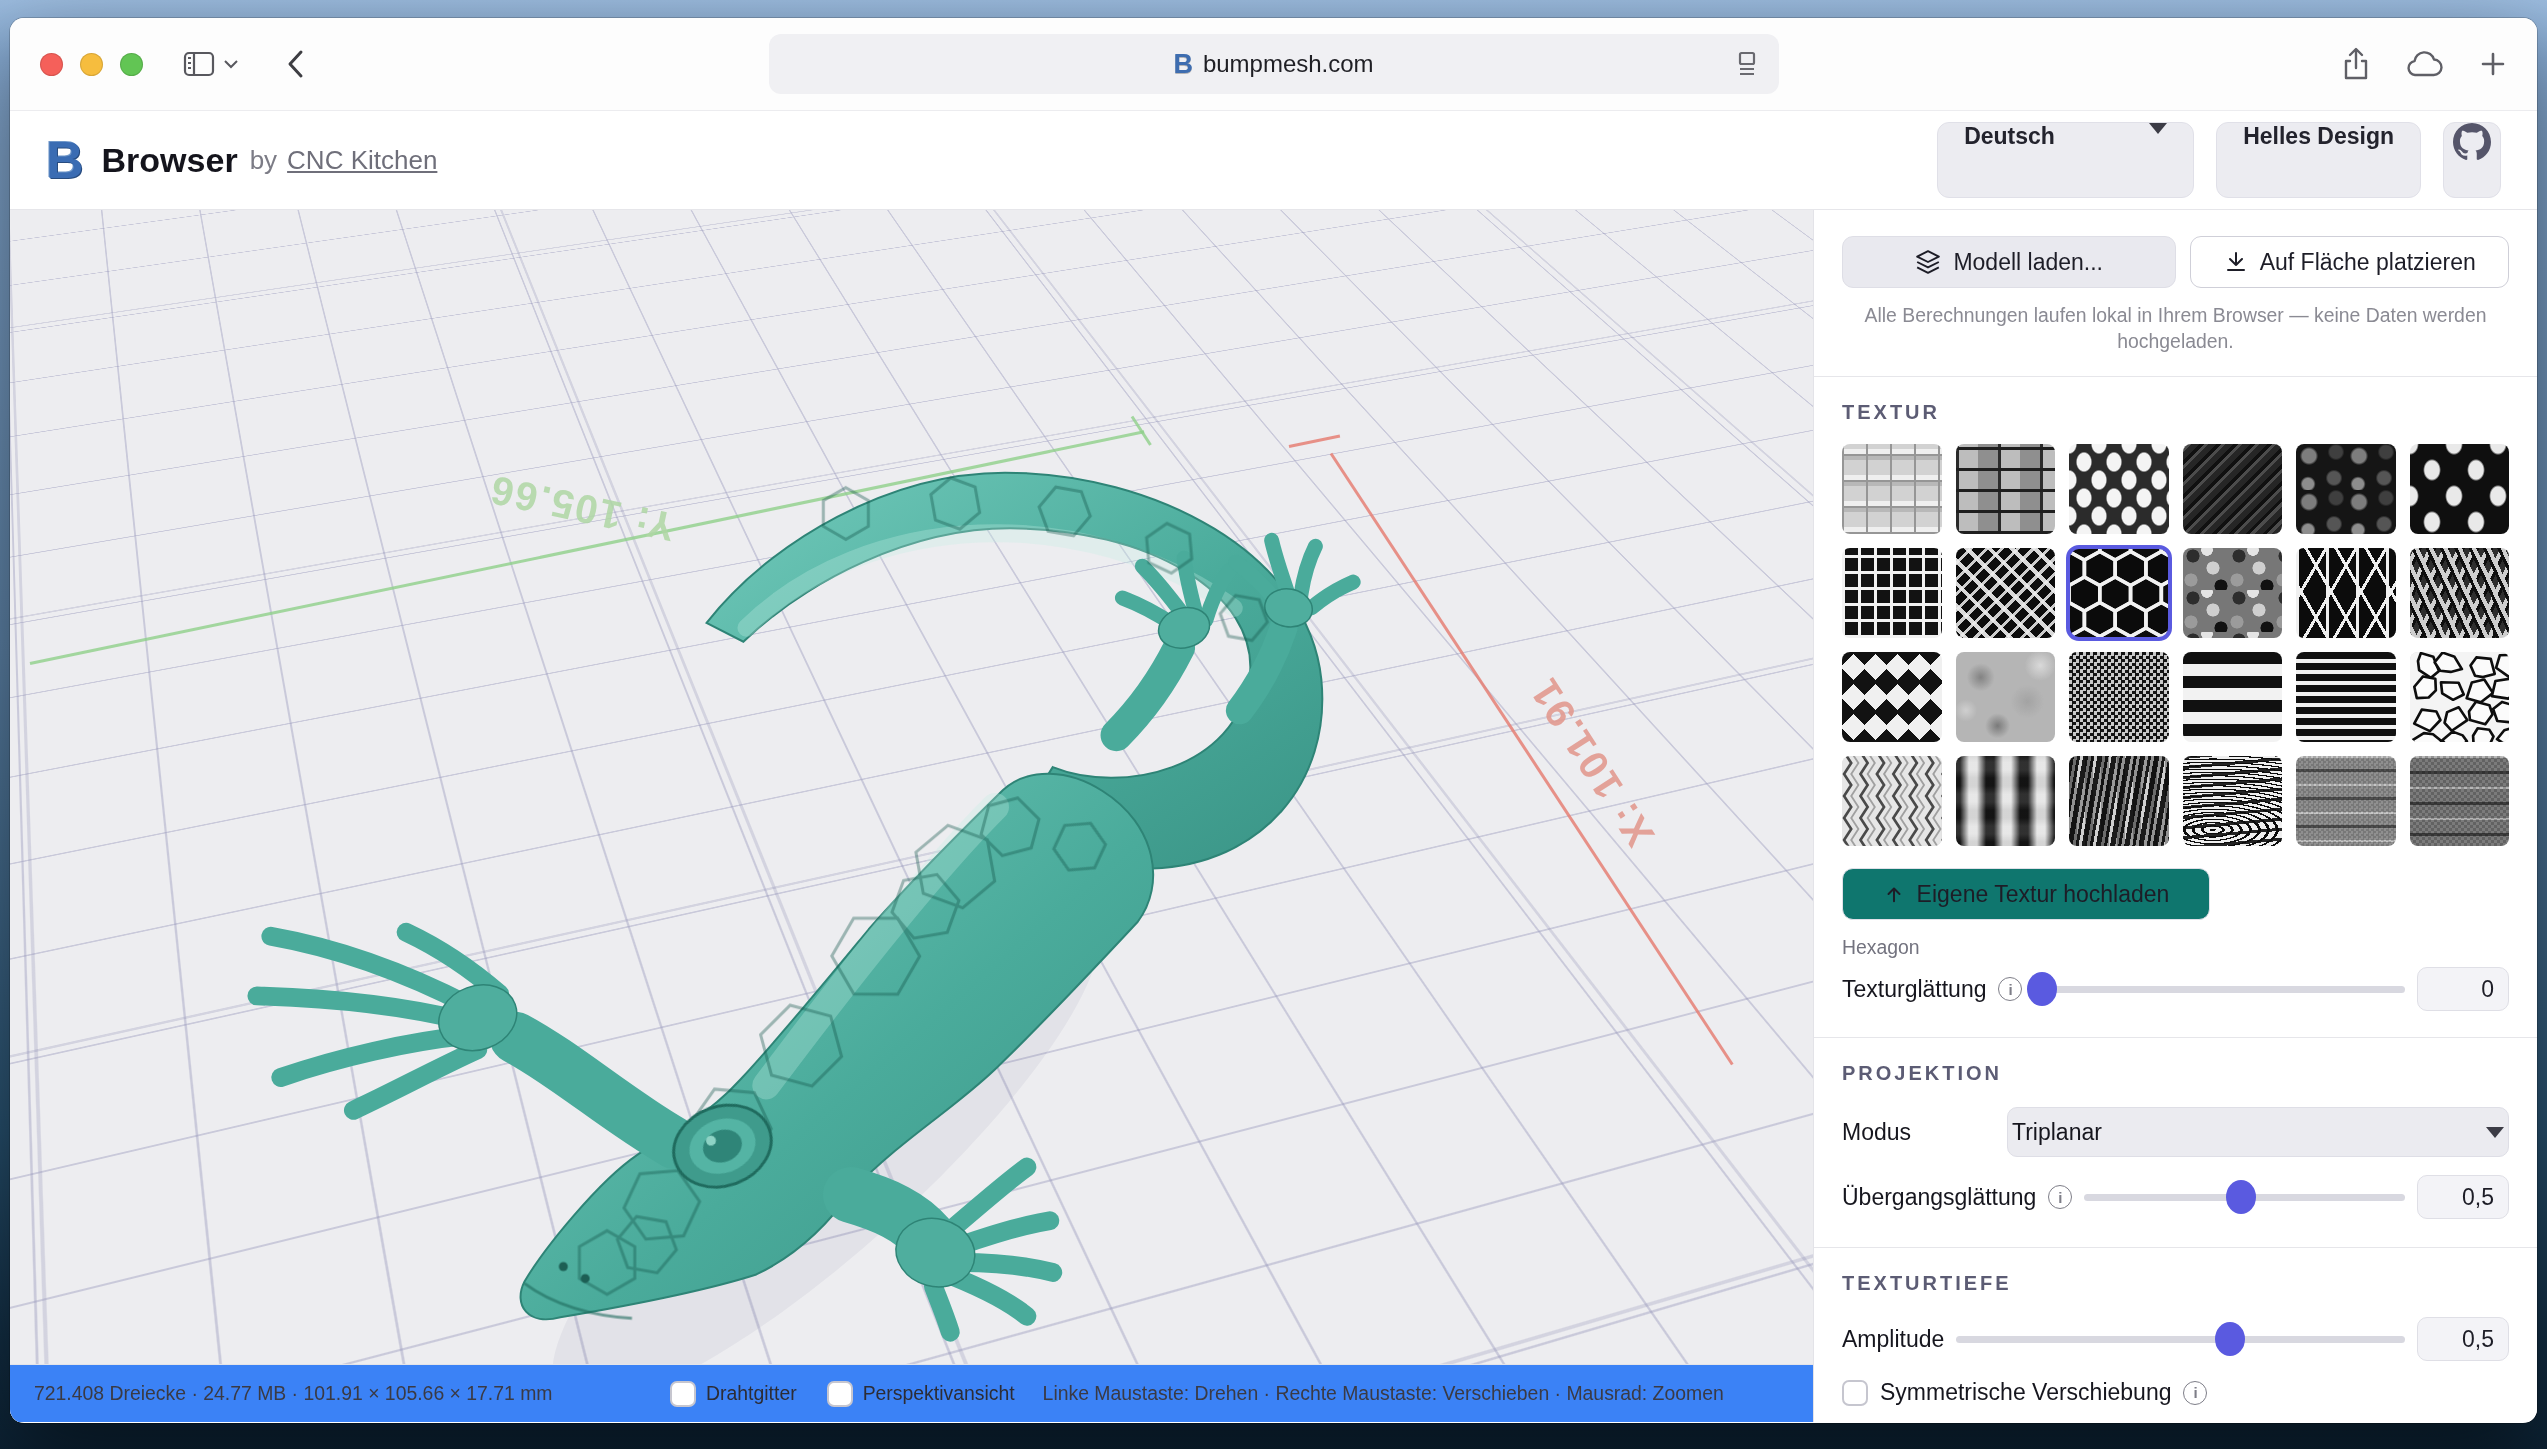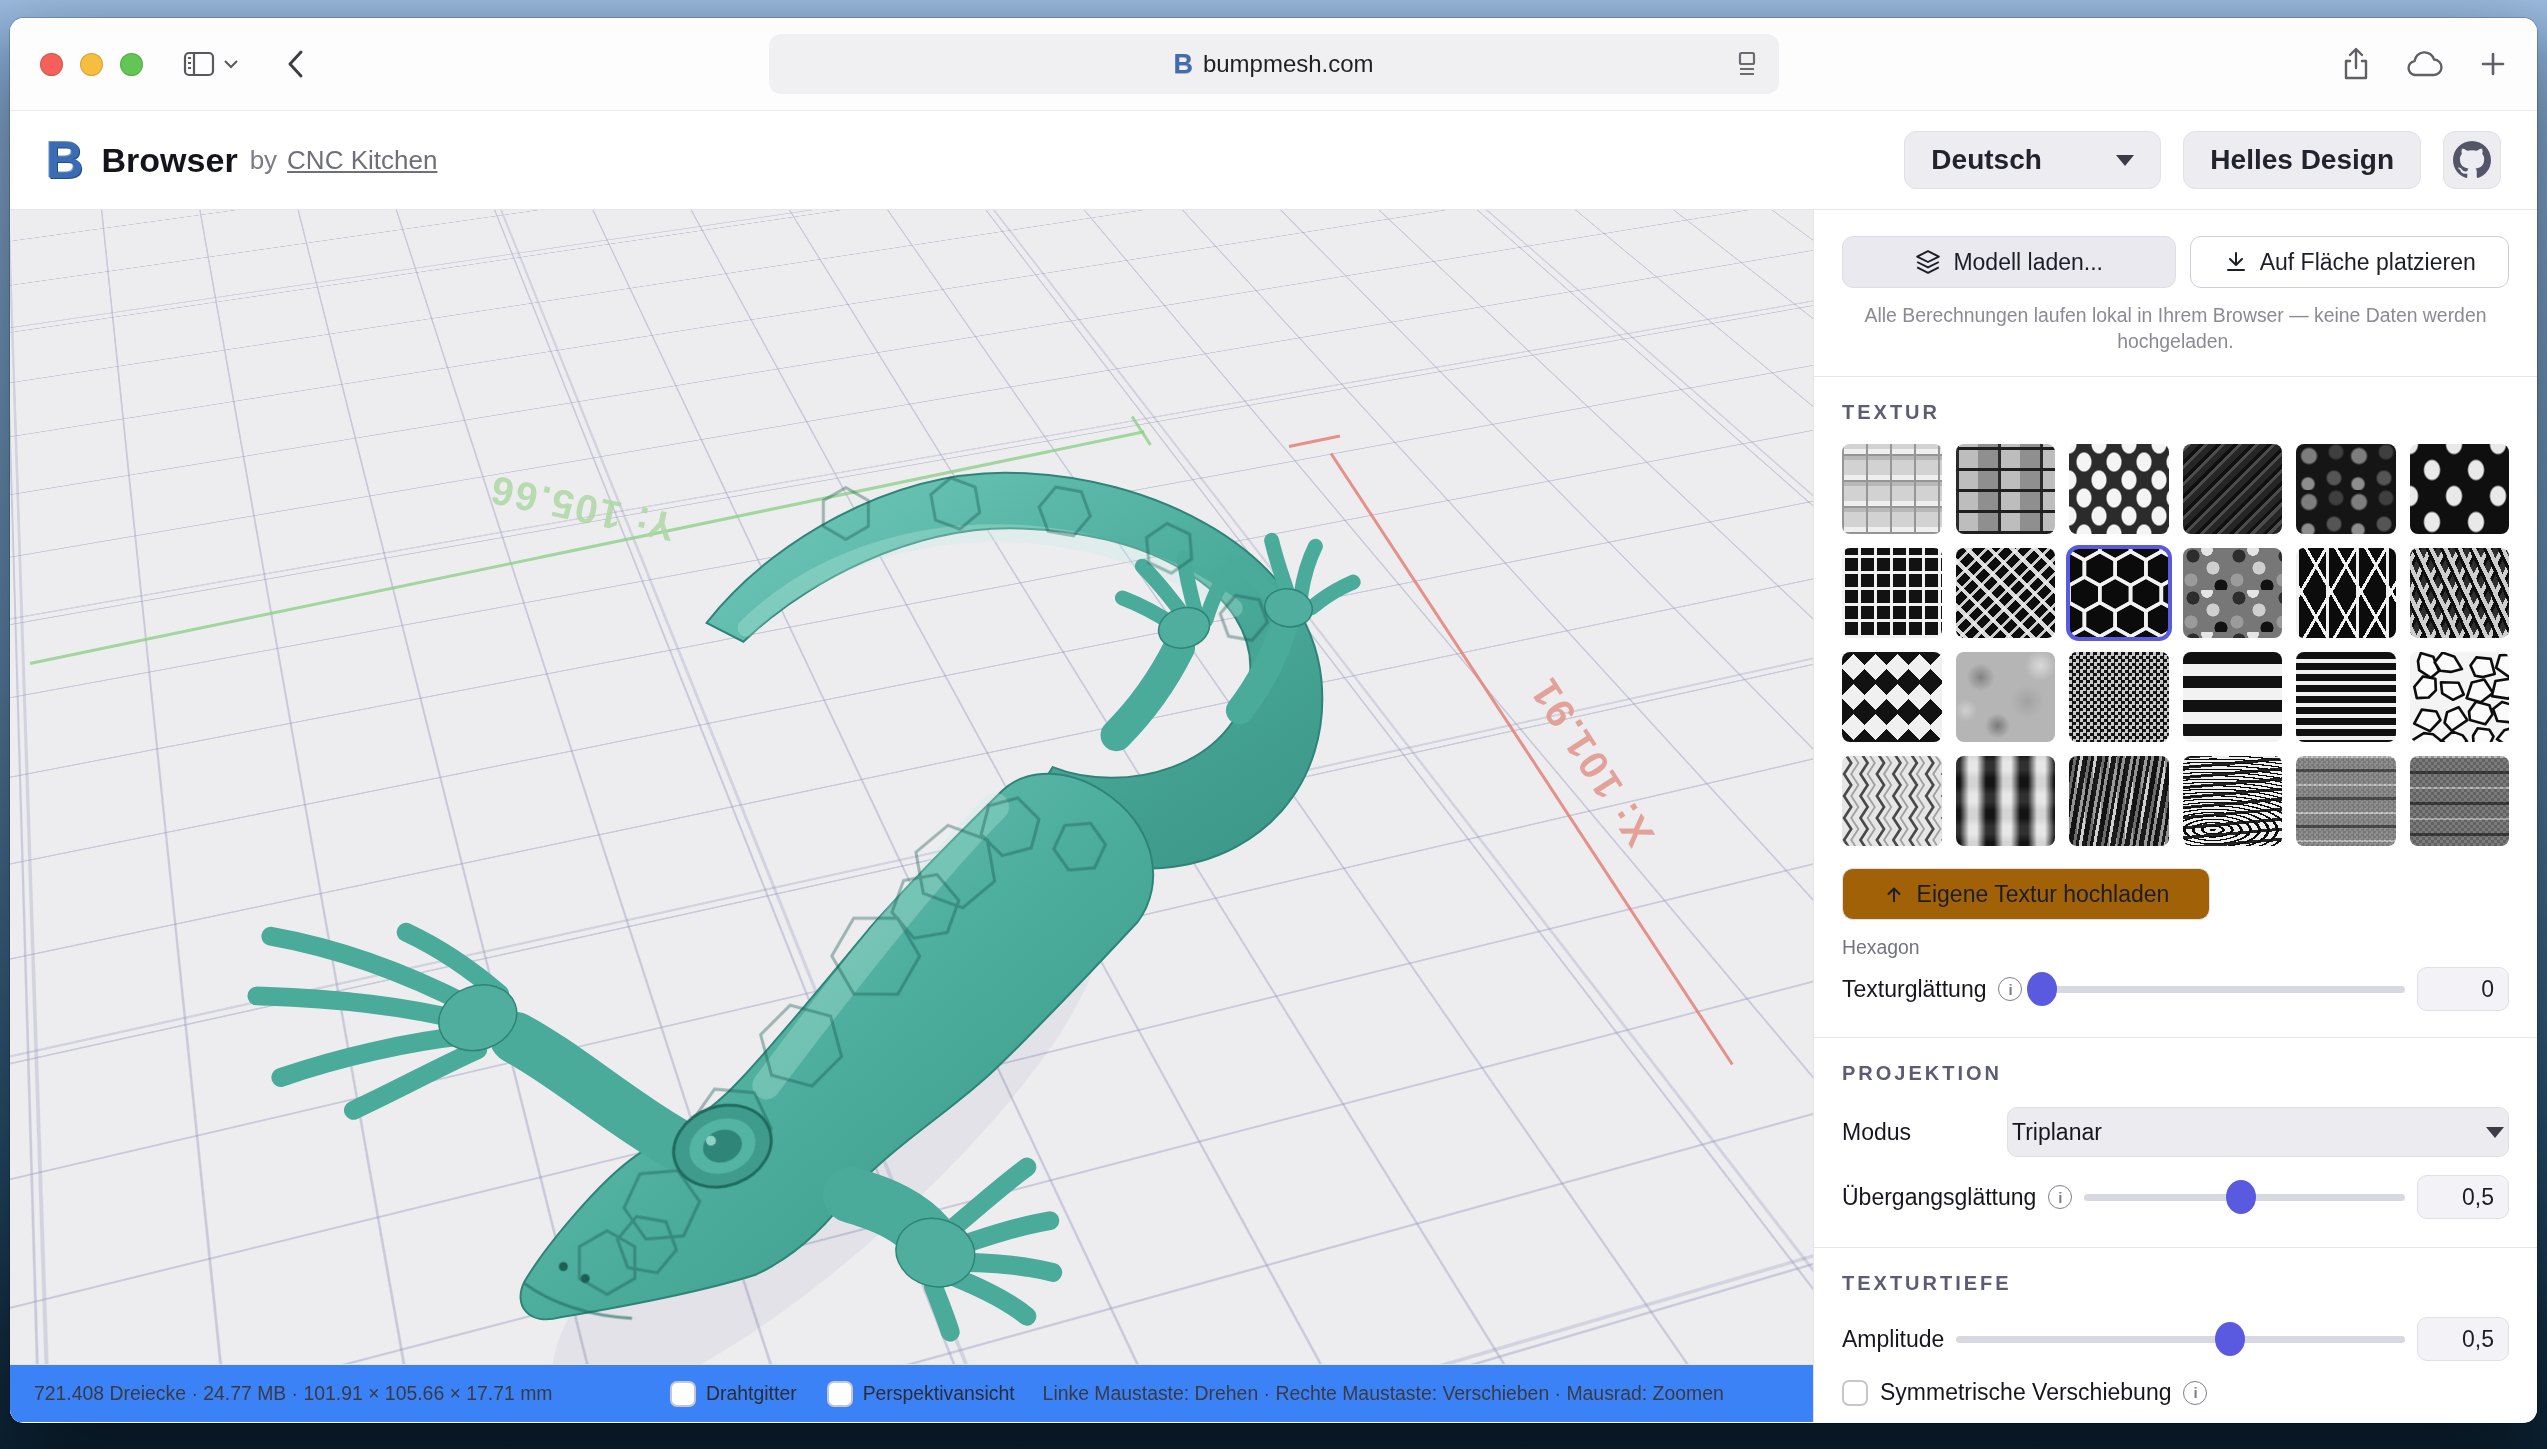--- a/index.html
+++ b/index.html
@@ -33,22 +33,22 @@
 
   
   .appheader { height:100px; background:#fff; border-top:1px solid #ececef; border-bottom:1px solid #e6e6ea;
     display:flex; align-items:center; padding:0 36px; }
   .logo-b { font-weight:bold; font-size:52px; color:#3a6cb3; margin-right:18px;
     text-shadow:1px 1px 0 #274b7e, -1px -1px 0 #6f97c9; }
   .apptitle { font-size:34px; font-weight:bold; color:#14141c; }
   .byline { font-size:26px; color:#7c7c86; margin-left:12px; }
   .authorlink { font-size:26px; color:#6f6f7a; margin-left:10px; text-decoration:underline; cursor:pointer; }
   .hd-right { margin-left:auto; display:flex; align-items:center; gap:22px; }
-  .hd-btn { height:58px; background:#ececf1; border:1px solid #e0e0e8; border-radius:12px;
-    display:flex; align-items:center; font-size:28px; font-weight:bold; color:#23232d; padding:0 26px; cursor:pointer; }
+  .hd-btn { height:76px; background:#ececf1; border:1px solid #e0e0e8; border-radius:12px;
+    display:flex; font-size:23px; font-weight:bold; color:#23232d; padding:0 26px; cursor:pointer; }
   .lang-btn { width:257px; justify-content:space-between; }
   .tri-down { width:0; height:0; border-left:9px solid transparent; border-right:9px solid transparent;
     border-top:11px solid #3c3c46; }
   .gh-btn { width:58px; justify-content:center; padding:0; }
 
   
   .content { display:flex; height:1212px; }
   .viewport { position:relative; flex:1; background:#ededf0; overflow:hidden; perspective:2388px; perspective-origin:50% 28%; }
   .grid-plane { position:absolute; left:50%; top:50%; width:5572px; height:5572px; margin:-2885px 0 0 -2786px;
     transform:rotateX(55deg) rotateZ(-18deg);
@@ -84,21 +84,21 @@
     font-size:23px; color:#1d1d27; cursor:pointer; }
   .btn-filled { background:#e9e9ef; border:1px solid #dedee6; flex:1.05; }
   .btn-outline { background:#fff; border:1px solid #cfcfd8; flex:1; }
   .disclaimer { margin-top:14px; text-align:center; font-size:19.4px; color:#8a8a93; line-height:1.35; }
   .divider { height:1px; background:#e6e6ea; margin:22px -28px 0; }
   .sec-head { margin-top:24px; font-size:20px; font-weight:bold; letter-spacing:3px; color:#5c5c74; }
   .texgrid { margin-top:20px; display:grid; grid-template-columns:repeat(6,1fr); gap:14px; }
   .tile { height:90px; border-radius:8px; overflow:hidden; cursor:pointer; position:relative; background:#ddd; }
   .tile.selected { outline:4px solid #5a5ae0; outline-offset:-1px; border-radius:10px; }
   .tile svg { display:block; width:100%; height:100%; }
-  .upload-btn { margin-top:22px; width:368px; background:#a16207; border:1px solid #e0e0e8; }
+  .upload-btn { margin-top:22px; width:368px; background:#0f766e; border:1px solid #e0e0e8; }
   .sel-name { margin-top:16px; font-size:19.4px; color:#73737f; }
   .ctl-row { margin-top:8px; display:flex; align-items:center; gap:12px; }
   .ctl-label { font-size:23px; color:#16161e; white-space:nowrap; }
   .info-ic { width:24px; height:24px; border:1.8px solid #7e7e88; border-radius:50%; color:#7e7e88;
     font-size:15px; display:flex; align-items:center; justify-content:center; font-weight:bold; flex:none; cursor:pointer; }
   .slider { position:relative; flex:1; height:36px; cursor:pointer; }
   .slider .track { position:absolute; left:0; right:0; top:15px; height:7px; border-radius:4px; background:#d8d8e0; }
   .slider .thumb { position:absolute; top:1px; width:30px; height:34px; border-radius:50%;
     background:#5a5ae0; transform:translateX(-15px); }
   .valbox { width:92px; height:44px; background:#f3f3f7; border:1px solid #dfdfe6; border-radius:10px;

